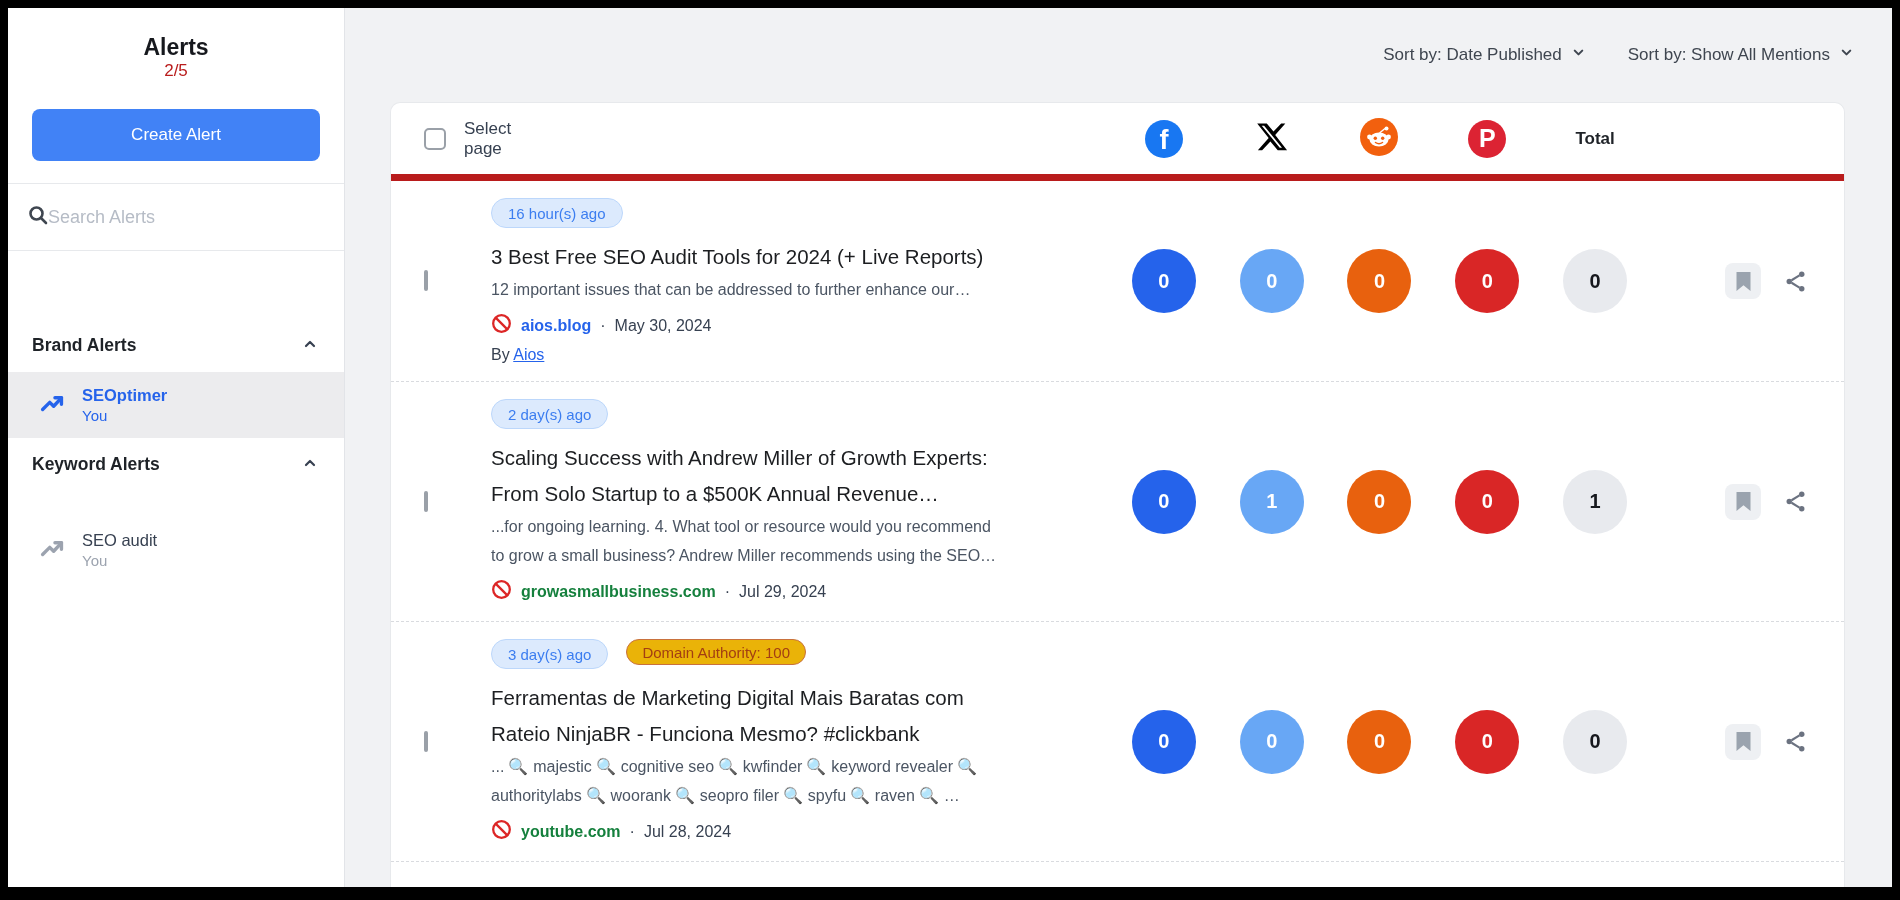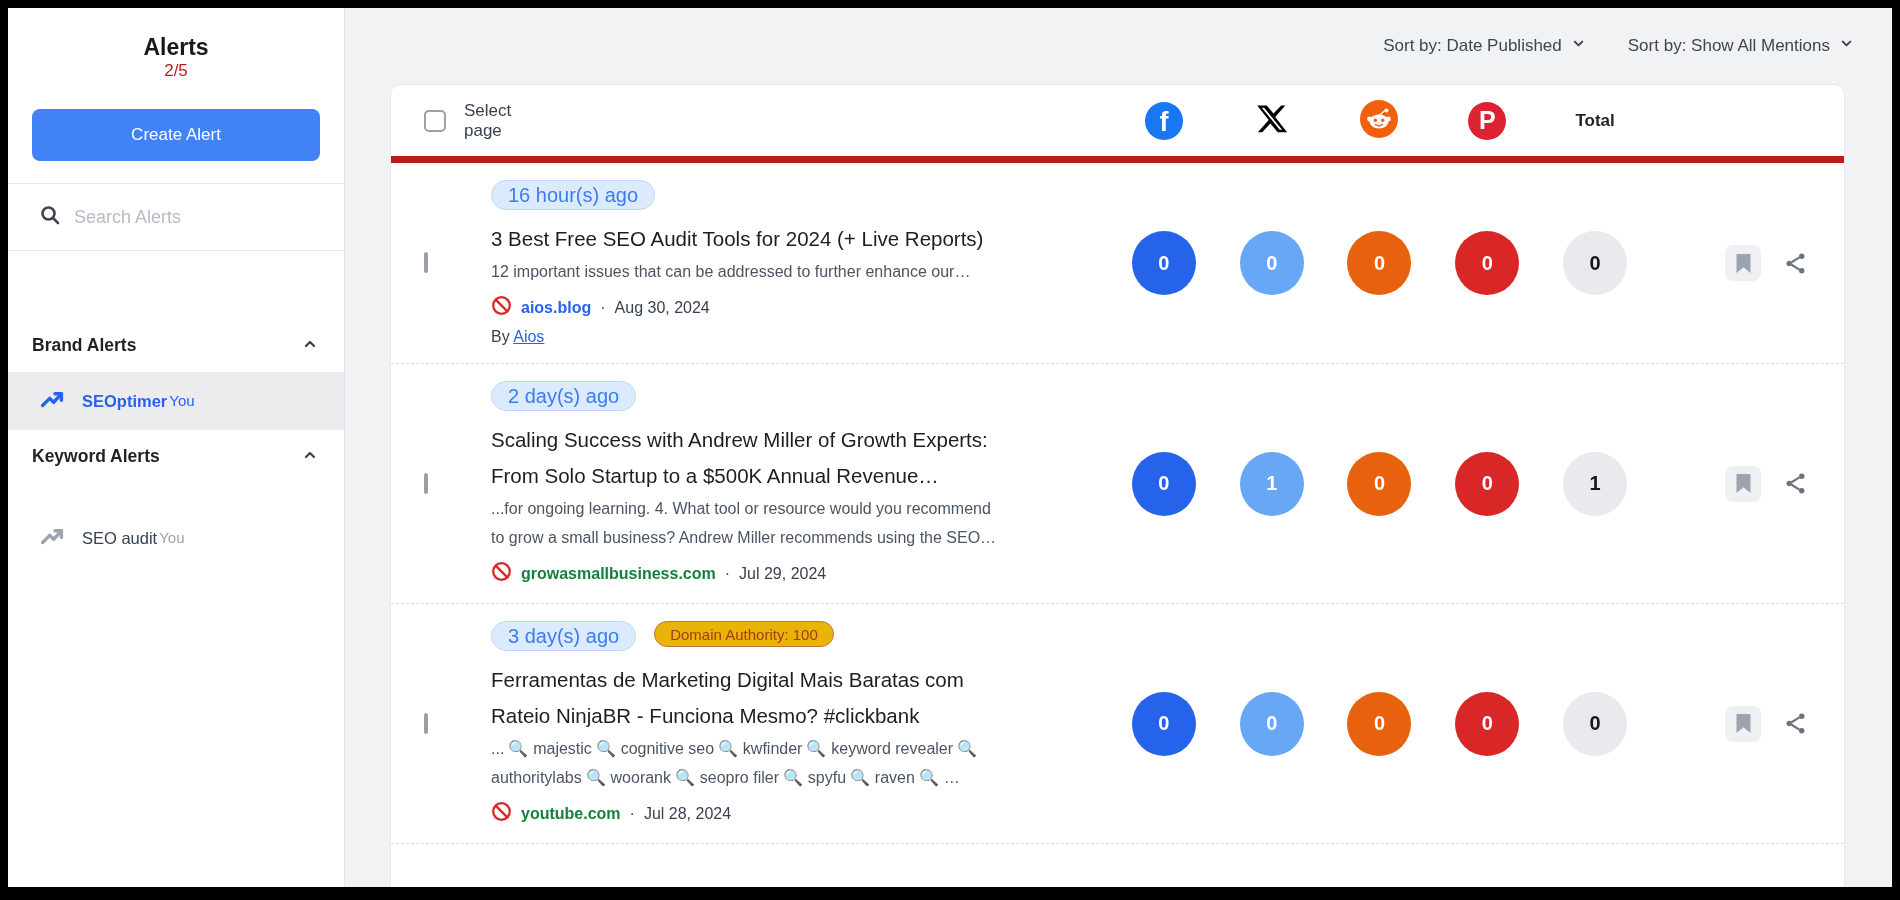--- a/index.html
+++ b/index.html
@@ -8,40 +8,40 @@
   .app { display:flex; width:100%; height:100%; background:#f1f2f4; overflow:hidden; }
 
   
   .sidebar { width:337px; flex:none; background:#fff; border-right:1px solid #e2e4e8; display:flex; flex-direction:column; }
   .sb-head { display:flex; justify-content:space-between; align-items:center; padding:26px 28px 10px 28px;flex-direction:column; }
   .sb-title { font-size:23px; font-weight:bold; color:#16181d; }
   .sb-usage { font-size:17px; color:#b91c1c; }
   .create-btn { margin:18px 24px 0 24px; height:52px; background:#4182f6; color:#fff; font-size:17px;
                 font-family:"Liberation Sans",sans-serif; border:none; border-radius:8px; cursor:pointer; }
   .sb-search { margin-top:22px; border-top:1px solid #e7e9ec; border-bottom:1px solid #e7e9ec;
-               padding:21px 32px; display:flex; align-items:center; gap:14px; }
+               padding:21px 20px; display:flex; align-items:center; }
   .sb-search input { border:none; outline:none; font-size:18px; color:#374151; width:220px;
                      font-family:"Liberation Sans",sans-serif; }
   .sb-search input::placeholder { color:#b6bcc6; }
   .sb-spacer { height:68px; }
   .sb-section-head { display:flex; justify-content:space-between; align-items:center;
                      padding:16px 26px 16px 24px; cursor:pointer; }
   .sb-section-label { font-size:17.5px; font-weight:bold; color:#1f2328; }
   .sb-item { display:flex; align-items:center; gap:16px; padding:14px 24px 14px 32px; cursor:pointer; }
   .sb-item.active { background:#ececee; }
-  .sb-item-texts { display:flex; gap:2px; }
+  .sb-item-texts { display:flex; flex-direction:column; gap:2px; }
   .sb-item-name { font-size:16.5px; color:#374151; }
   .sb-item.active .sb-item-name { color:#2563eb; font-weight:bold; }
   .sb-item-sub { font-size:15px; color:#9ca3af; }
   .sb-item.active .sb-item-sub { color:#2563eb; }
   .sb-item-gap { height:26px; }
 
   
   .main { flex:1; display:flex; flex-direction:column; min-width:0; }
-  .toolbar { height:76px; flex:none; display:flex; align-items:center; justify-content:flex-end;
+  .toolbar { height:94px; flex:none; display:flex; align-items:center; justify-content:flex-end;
              gap:42px; padding-right:38px; }
   .sort-ctl { display:flex; align-items:center; gap:9px; font-size:17px; color:#3f4650; cursor:pointer; }
 
   .card { margin:0 47px 0 45px; background:#fff; border:1px solid #e7e9ec; border-bottom:none;
           border-radius:10px 10px 0 0; flex:1; overflow:hidden; }
 
   
   .check-zone { width:100px; flex:none; padding-left:33px; }
   .content-zone { width:619px; flex:none; }
   .counts-zone { width:539px; flex:none; display:flex; }
@@ -57,21 +57,21 @@
   
   .soc-circle { width:38px; height:38px; border-radius:50%; display:flex; align-items:center; justify-content:center; }
   .fb { background:#1877f2; color:#fff; font-weight:bold; font-size:27px; }
   .fb span { position:relative; top:2px; }
   .pin { background:#dc2333; color:#fff; font-weight:bold; font-size:25px; }
 
   
   .mrow { display:flex; align-items:center; border-bottom:1px dashed #d9dbdf; padding:17px 0; }
   .badge-line { display:flex; gap:18px; margin-bottom:11px; }
   .age-badge { display:inline-flex; align-items:center; height:30px; padding:0 16px; border-radius:999px;
-               background:#dceafd; border:1px solid #bcd7fb; color:#3b7df0; font-size:20px; }
+               background:#dceafd; border:1px solid #bcd7fb; color:#3b7df0; font-size:15px; }
   .da-badge { display:inline-flex; align-items:center; height:26px; padding:0 15px; border-radius:999px;
               background:#eab308; border:1.5px solid #c9713d; color:#a33e12; font-size:15px; }
   .m-title { font-size:20.5px; color:#1c1e21; line-height:36px; white-space:nowrap; cursor:pointer; }
   .m-snippet { font-size:16px; color:#4b5563; line-height:29px; white-space:nowrap; }
   .m-source { display:flex; align-items:center; gap:9px; margin-top:9px; font-size:16px; }
   .m-domain { font-weight:bold; cursor:pointer; }
   .domain-blue { color:#2563eb; }
   .domain-green { color:#15803d; }
   .m-sep, .m-date { color:#374151; }
   .m-byline { margin-top:8px; font-size:16px; color:#374151; }
@@ -239,21 +239,21 @@
           <div class="m-snippet">12 important issues  that can be addressed to further enhance our…</div>
           <div class="m-source">
             <span>
               <svg width="21" height="21" viewBox="0 0 24 24">
                     <circle cx="12" cy="12" r="9.5" fill="none" stroke="#dc2626" stroke-width="2.6"></circle>
                     <line x1="5.6" y1="5.6" x2="18.4" y2="18.4" stroke="#dc2626" stroke-width="2.6"></line>
                   </svg>
             </span>
             <span class="m-domain domain-blue">aios.blog</span>
             <span class="m-sep">·</span>
-            <span class="m-date">Aug 30, 2024</span>
+            <span class="m-date">May 30, 2024</span>
           </div>
           <div class="m-byline">
             <span>By</span>
             <a>Aios</a>
           </div>
         </div>
         <div class="counts-zone">
           <div class="count-slot">
                 <span class="cnt cnt-0">0</span>
               </div>

